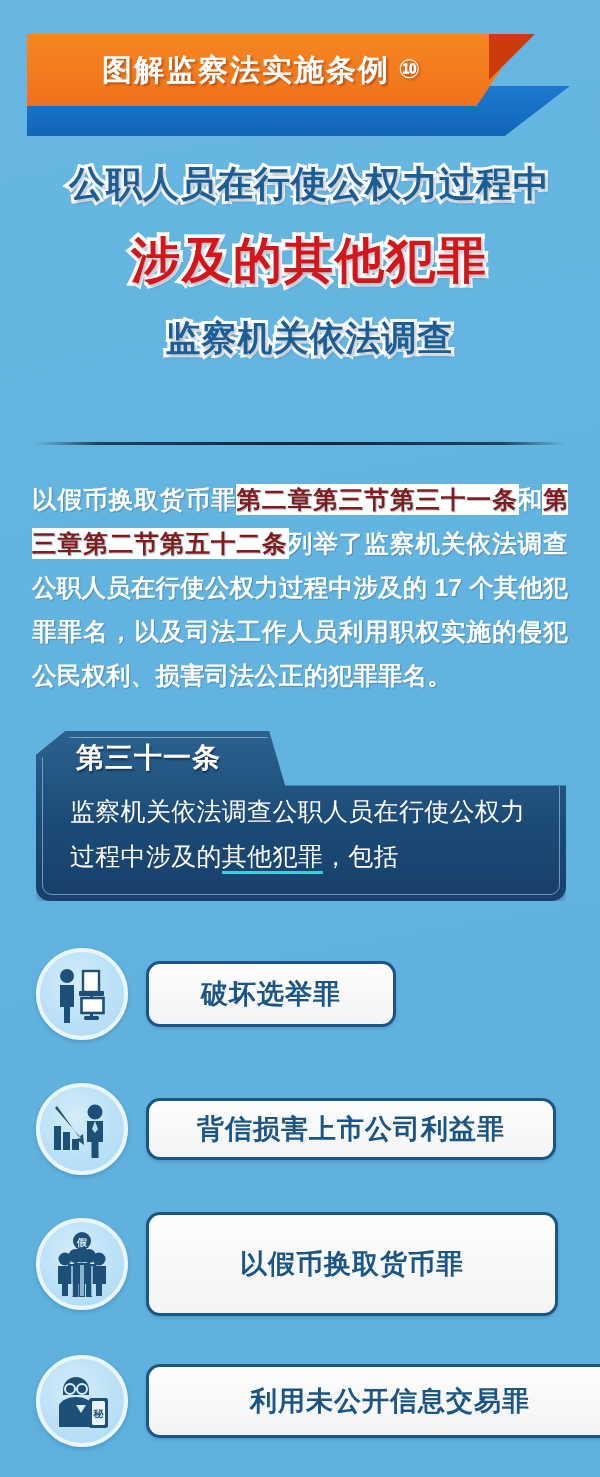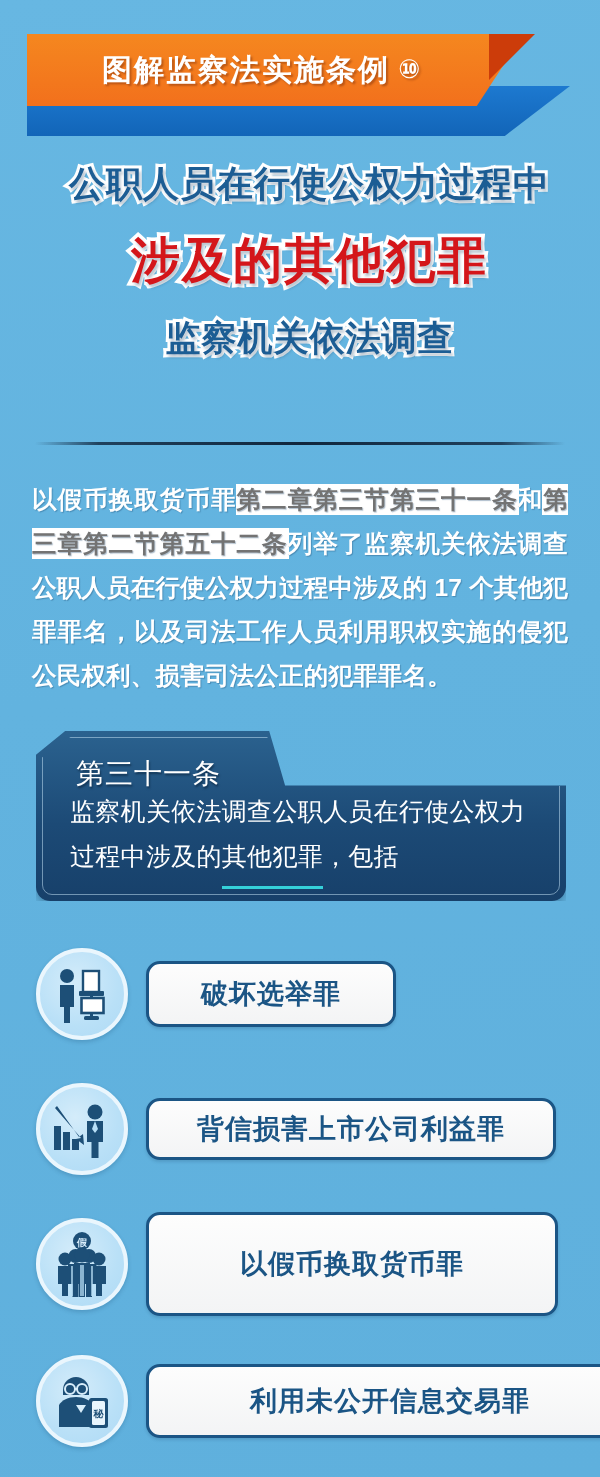--- a/index.html
+++ b/index.html
@@ -150,21 +150,21 @@
     font-weight: bold;
     line-height: 44px;
     text-align: justify;
     text-align-last: left;
     letter-spacing: 0.2px;
     text-shadow: 1px 1px 1px rgba(25,70,110,0.35);
   }
 
   .intro .hl {
     background: #ffffff;
-    color: #737373;
+    color: #7f1d1d;
     padding: 1px 0;
     box-shadow: 0 0 0 1px #ffffff;
   }
 
   
   .card {
     position: absolute;
     top: 731px;
     left: 36px;
     width: 530px;
@@ -193,42 +193,42 @@
         0% 13%,  5.5% 0%,
         43.5% 0%, 46.5% 31%,
         100% 31%, 100% 100%,
         0% 100%);
     pointer-events: none;
   }
 
   .card-tab-label {
     position: absolute;
     left: 40px;
-    top: 24px;
+    top: 8px;
     font-size: 28px;
-    font-weight: normal;
+    font-weight: bold;
     color: #ffffff;
     letter-spacing: 1px;
     text-shadow: 1px 2px 2px rgba(8,30,52,0.6);
   }
 
   .card-body {
     position: absolute;
     left: 34px;
     top: 58px;
     width: 470px;
     font-size: 25px;
     line-height: 45px;
     color: #ffffff;
     letter-spacing: 0.3px;
   }
 
   .card-body .ul {
     border-bottom: 3px solid #35d0d9;
-    padding-bottom: 16px;
+    padding-bottom: 1px;
   }
 
   
   .item {
     position: absolute;
     left: 36px;
     width: 540px;
     display: flex;
     align-items: center;
     gap: 18px;

